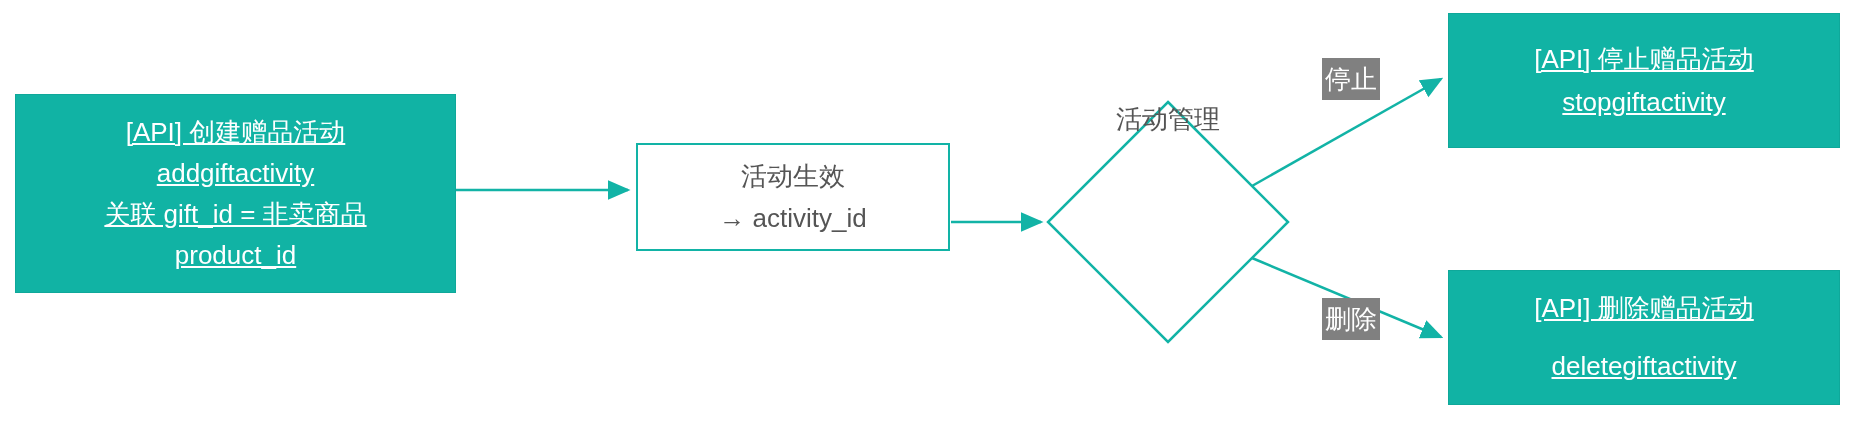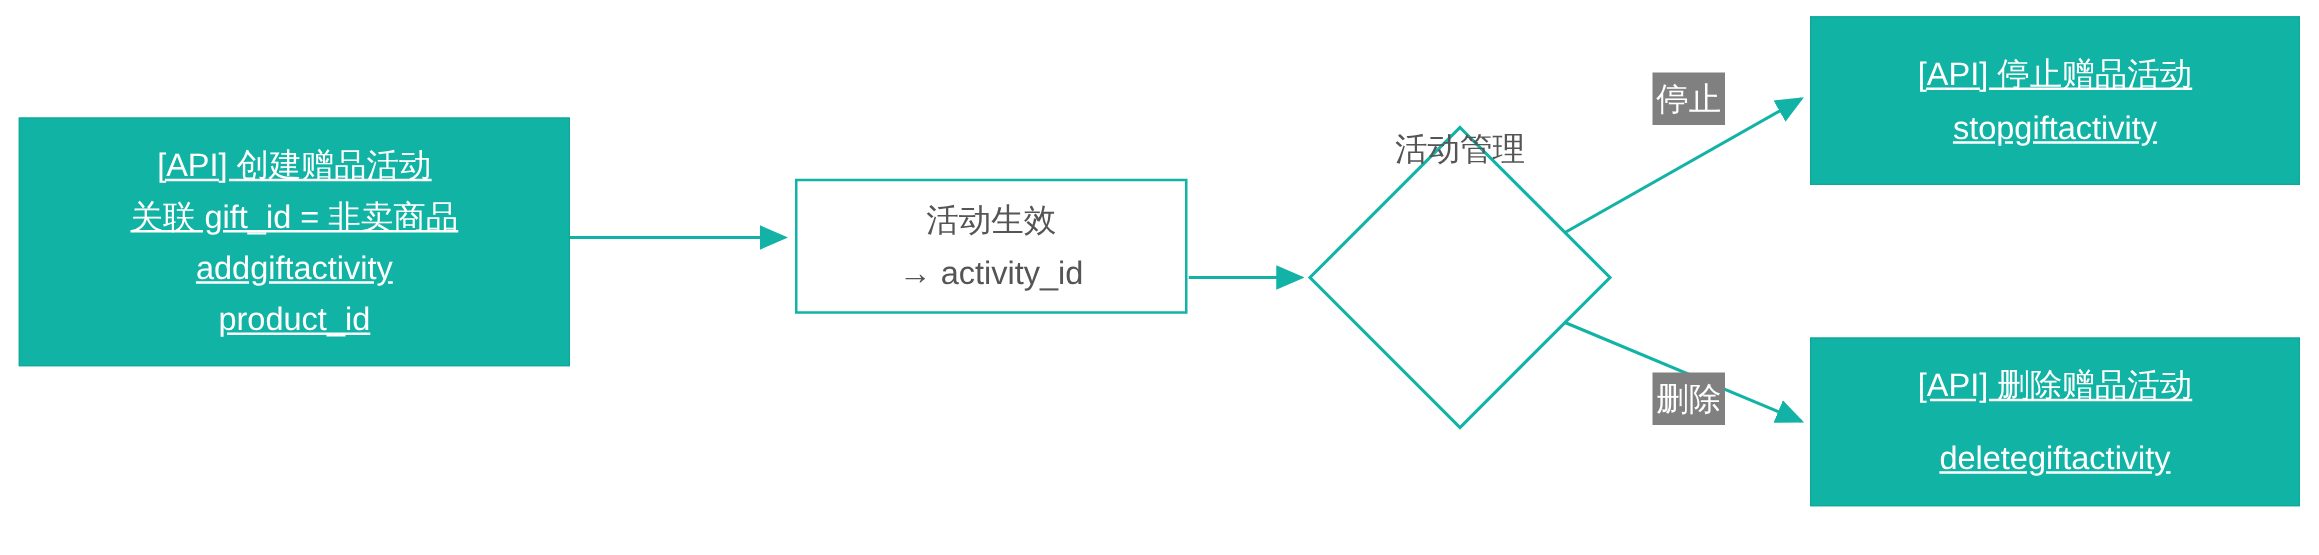--- a/index.html
+++ b/index.html
@@ -138,22 +138,22 @@
 
     <polygon points="1168,102 1288,222 1168,342 1048,222" fill="#ffffff" stroke="#12B3A6" stroke-width="2.5"></polygon>
 
     <line x1="1252" y1="186" x2="1441" y2="79" stroke="#12B3A6" stroke-width="2.5" marker-end="url(#arrowhead)"></line>
 
     <line x1="1252" y1="258" x2="1441" y2="337" stroke="#12B3A6" stroke-width="2.5" marker-end="url(#arrowhead)"></line>
   </svg>
 
   <div class="node node-filled" id="node-create">
     <span class="node-line">[API] 创建赠品活动</span>
+    <span class="node-line">addgiftactivity</span>
     <span class="node-line">关联 gift_id = 非卖商品</span>
-    <span class="node-line">addgiftactivity</span>
     <span class="node-line">product_id</span>
   </div>
 
   <div class="node node-outline" id="node-effective">
     <span class="node-line">活动生效</span>
     <span class="node-line">→ activity_id</span>
   </div>
 
   <div class="node" id="node-manage">
     <span class="node-line">活动管理</span>

